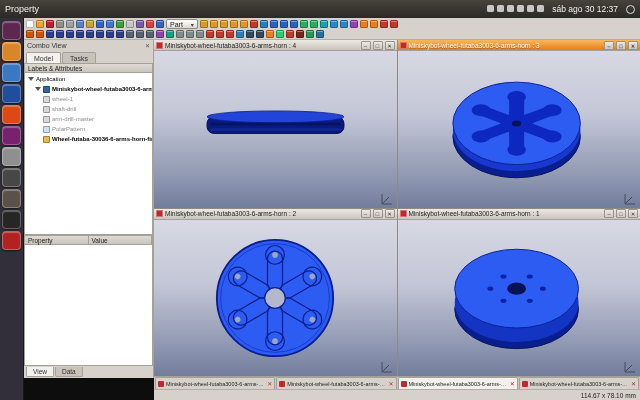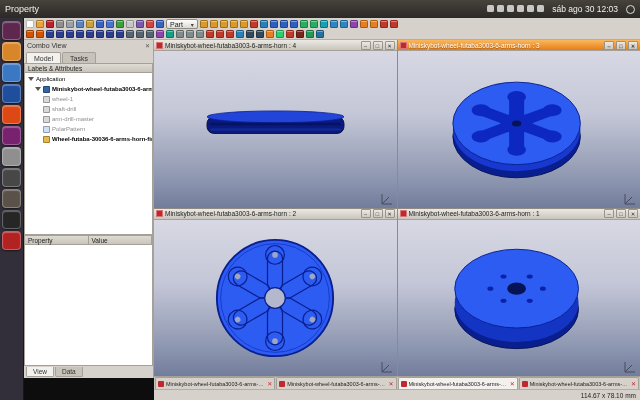--- a/index.html
+++ b/index.html
@@ -100,21 +100,21 @@
     border-top:1px solid #b2aea6; display:flex; align-items:center; justify-content:flex-end;
     font-size:6.5px; color:#222; padding:0 4px; }
 </style>
 </head>
 <body>
 
 <div class="topbar">
   <span>Property</span>
   <span class="spacer"></span>
   <span><span class="sysicon" style="background: rgba(255, 255, 255, 0.85);"></span><span class="sysicon" style="background: rgba(255, 255, 255, 0.85);"></span><span class="sysicon" style="background: rgba(255, 255, 255, 0.85);"></span><span class="sysicon" style="background: rgba(255, 255, 255, 0.85);"></span><span class="sysicon" style="background: rgba(255, 255, 255, 0.85);"></span><span class="sysicon" style="background: rgba(255, 255, 255, 0.85);"></span></span>
-  <span class="topbar-clock">sáb ago 30 12:03</span>
+  <span class="topbar-clock">sáb ago 30 12:37</span>
   <span class="session-icon"></span>
 </div>
 
 <div class="launcher">
     <div class="launcher-item" style="background: rgb(94, 39, 80);"></div>
     <div class="launcher-item" style="background: rgb(216, 134, 42);"></div>
     <div class="launcher-item" style="background: rgb(59, 120, 195);"></div>
     <div class="launcher-item" style="background: rgb(31, 78, 156);"></div>
     <div class="launcher-item" style="background: rgb(221, 72, 20);"></div>
     <div class="launcher-item" style="background: rgb(119, 33, 111);"></div>

